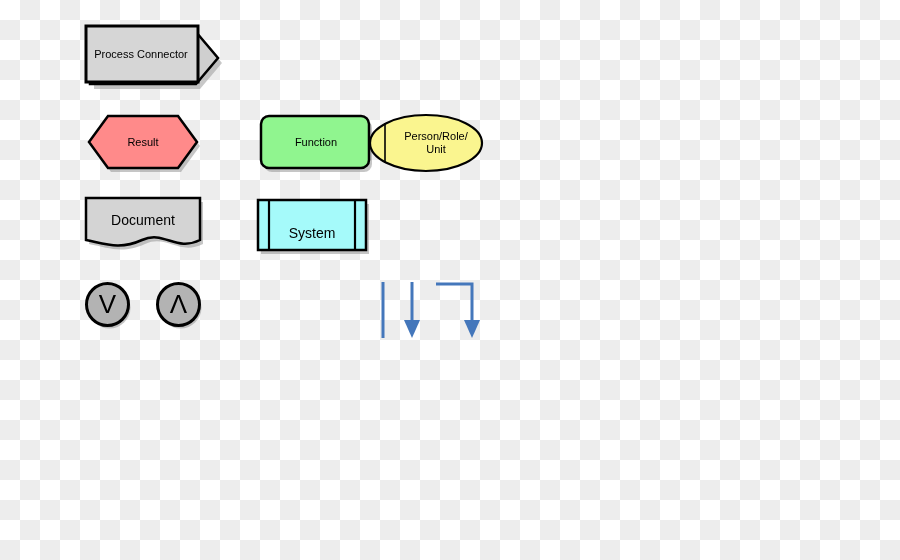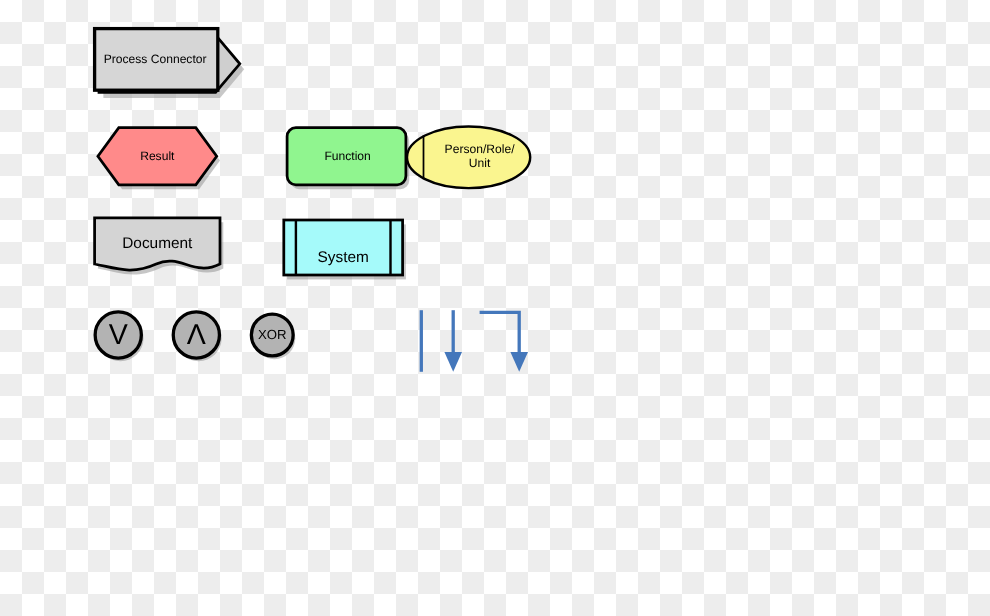--- a/index.html
+++ b/index.html
@@ -148,27 +148,20 @@
   </div>
 
   <div class="shape" id="node-gate-and">
     <svg width="49" height="49" viewBox="0 0 49 49">
       <circle cx="24.5" cy="24.5" r="21" fill="#8d8d8d" opacity="0.5" transform="translate(2,3)"></circle>
       <circle cx="24.5" cy="24.5" r="21" fill="#b3b3b3" stroke="#000000" stroke-width="3"></circle>
     </svg>
     <div class="shape-label label-gate-glyph">Λ</div>
   </div>
 
-  <div class="shape" id="node-gate-xor">
-    <svg width="45" height="45" viewBox="0 0 45 45">
-      <circle cx="22.5" cy="22.5" r="19" fill="#8d8d8d" opacity="0.5" transform="translate(2,3)"></circle>
-      <circle cx="22.5" cy="22.5" r="19" fill="#b3b3b3" stroke="#000000" stroke-width="3"></circle>
-    </svg>
-    <div class="shape-label label-gate-xor">XOR</div>
-  </div>
 
   <div class="shape" id="node-connector-line">
     <svg width="18" height="60" viewBox="0 0 18 60">
       <line x1="9" y1="2" x2="9" y2="58" stroke="#4477bb" stroke-width="3"></line>
     </svg>
   </div>
 
   <div class="shape" id="node-connector-arrow">
     <svg width="24" height="60" viewBox="0 0 24 60">
       <line x1="12" y1="2" x2="12" y2="44" stroke="#4477bb" stroke-width="3"></line>

